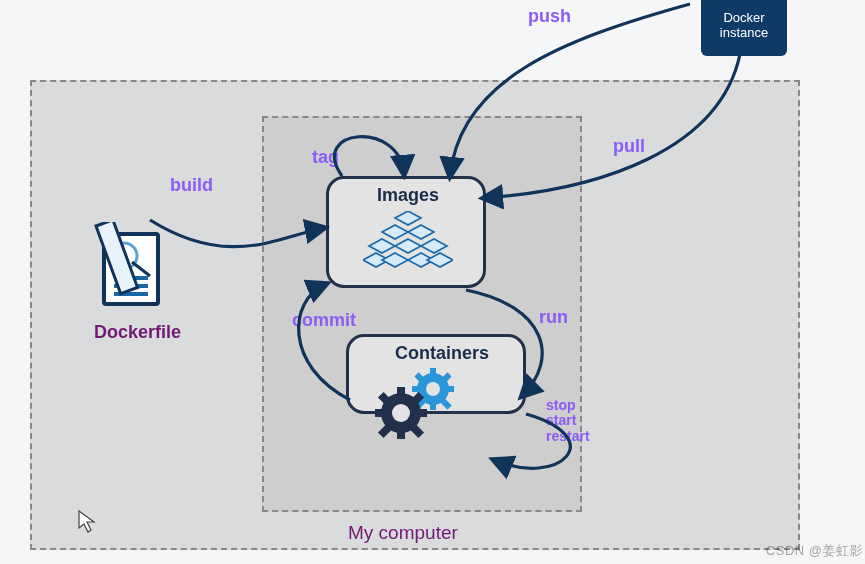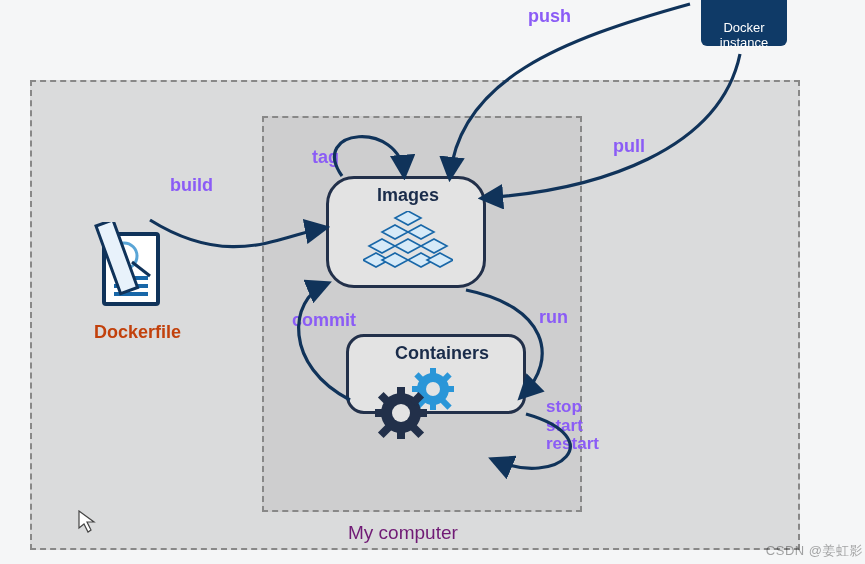--- a/index.html
+++ b/index.html
@@ -44,21 +44,21 @@
       color: #1a2c4a;
     }
     .images-box {
       position: absolute;
       left: 62px;
       top: 58px;
       width: 160px;
       height: 112px;
       background: #e3e3e3;
       border: 3px solid #22304a;
-      border-radius: 28px;
+      border-radius: 18px;
     }
     .images-label {
       position: absolute;
       left: 48px;
       top: 6px;
       font-weight: bold;
       font-size: 18px;
       color: #1a2c4a;
     }
     .containers-box {
@@ -85,54 +85,54 @@
       top: 140px;
       width: 80px;
       height: 90px;
     }
     .dockerfile-label {
       position: absolute;
       left: 62px;
       top: 240px;
       font-size: 18px;
       font-weight: bold;
-      color: #c2410c;
+      color: #701a75;
     }
     .registry-box {
       position: absolute;
       right: 78px;
       top: 0px;
       width: 86px;
-      height: 46px;
+      height: 56px;
       background: #0f3a67;
       border-radius: 0 0 6px 6px;
       color: white;
       font-size: 13px;
       text-align: center;
-      padding-top: 20px;
+      padding-top: 10px;
     }
     .registry-hat {
       position: absolute;
       right: 98px;
       top: -6px;
       width: 46px;
       height: 14px;
       background: #5aa5d6;
       border-radius: 50% 50% 0 0 / 100% 100% 0 0;
       border: 2px solid #0f3a67;
       border-bottom: none;
     }
     .label { position: absolute; font-size: 18px; font-weight: bold; color: #8b5cf6; }
     .push-label { left: 528px; top: 6px; }
     .pull-label { left: 613px; top: 136px; }
     .build-label { left: 170px; top: 175px; }
     .tag-label { left: 312px; top: 147px; }
     .commit-label { left: 292px; top: 310px; }
     .run-label { left: 539px; top: 307px; }
-    .ssr-label { left: 546px; top: 398px; font-size: 17px; line-height: 1.1; }
+    .ssr-label { left: 546px; top: 398px; font-size: 14px; line-height: 1.1; }
     .watermark {
       position: absolute;
       right: 2px;
       bottom: 4px;
       font-size: 13px;
       color: rgba(0,0,0,0.35);
       letter-spacing: 0.5px;
     }
     .arrow { position: absolute; pointer-events: none; }
     .cursor {

